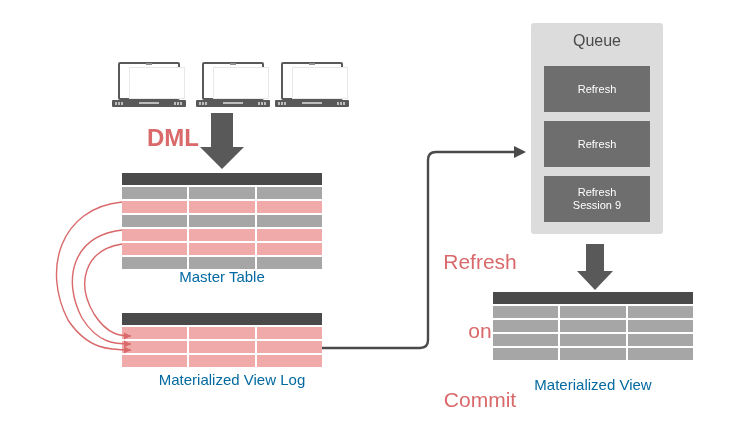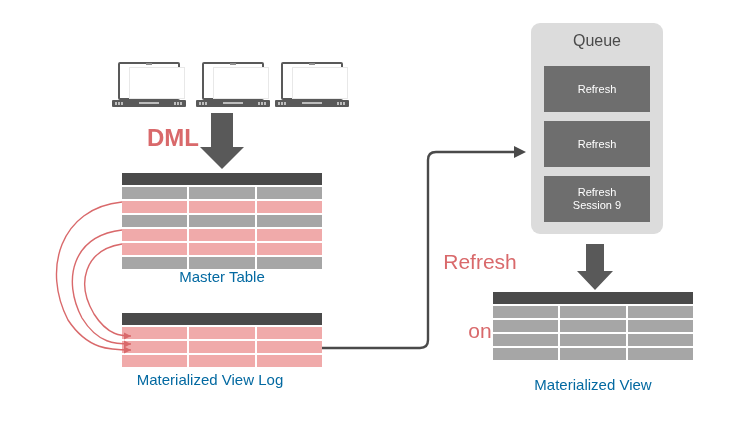--- a/index.html
+++ b/index.html
@@ -88,21 +88,21 @@
     font-size: 15px;
     white-space: nowrap;
   }
 
   
   #queue-box {
     position: absolute;
     left: 531px; top: 23px;
     width: 132px; height: 211px;
     background: #dcdcdc;
-    border-radius: 9px;
+    border-radius: 3px;
   }
   #queue-title {
     position: absolute;
     left: 0; top: 9px;
     width: 132px;
     text-align: center;
     font-size: 16px;
     color: #4a4a4a;
   }
   .session-box {
@@ -173,20 +173,21 @@
     <div class="pad"></div>
     <div class="dots l"></div>
     <div class="dots r"></div>
   </div>
 
   <div class="red-label" id="dml-label" style="left:138px; top:124px; width:70px;font-weight:bold;">DML</div>
 
   <div class="red-label" id="roc-label" style="left:432px; top:204px; width:96px;">
     <div>Refresh</div>
     <div>on</div>
+    <div>Commit</div>
   </div>
 
   <div class="tbl" id="master-table" style="left:122px; top:173px; width:200px;">
     <div class="hdr"></div>
     <div class="row">
       <div class="cell gray"></div>
       <div class="cell gray"></div>
       <div class="cell gray"></div>
     </div>
     <div class="row">
@@ -228,21 +229,21 @@
       <div class="cell pink"></div>
       <div class="cell pink"></div>
       <div class="cell pink"></div>
     </div>
     <div class="row">
       <div class="cell pink"></div>
       <div class="cell pink"></div>
       <div class="cell pink"></div>
     </div>
   </div>
-  <div class="caption" style="left:80px; top:371px; width:260px;">Materialized View Log</div>
+  <div class="caption" style="left:102px; top:371px; width:260px;">Materialized View Log</div>
 
   <div id="queue-box">
     <div id="queue-title">Queue</div>
 
     <div class="session-box" style="top:43px;">
       <div>Refresh</div>
     </div>
     <div class="session-box" style="top:98px;">
       <div>Refresh</div>
     </div>

